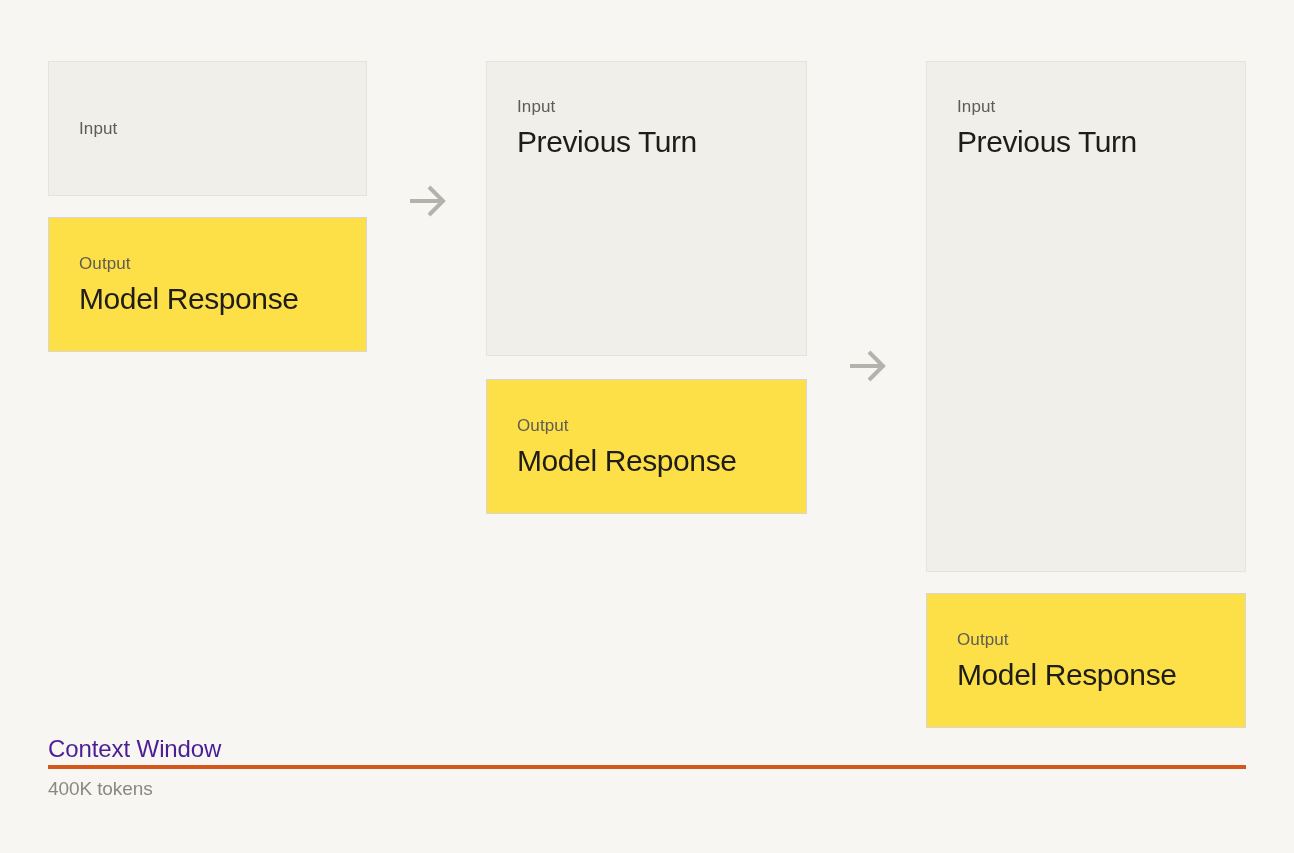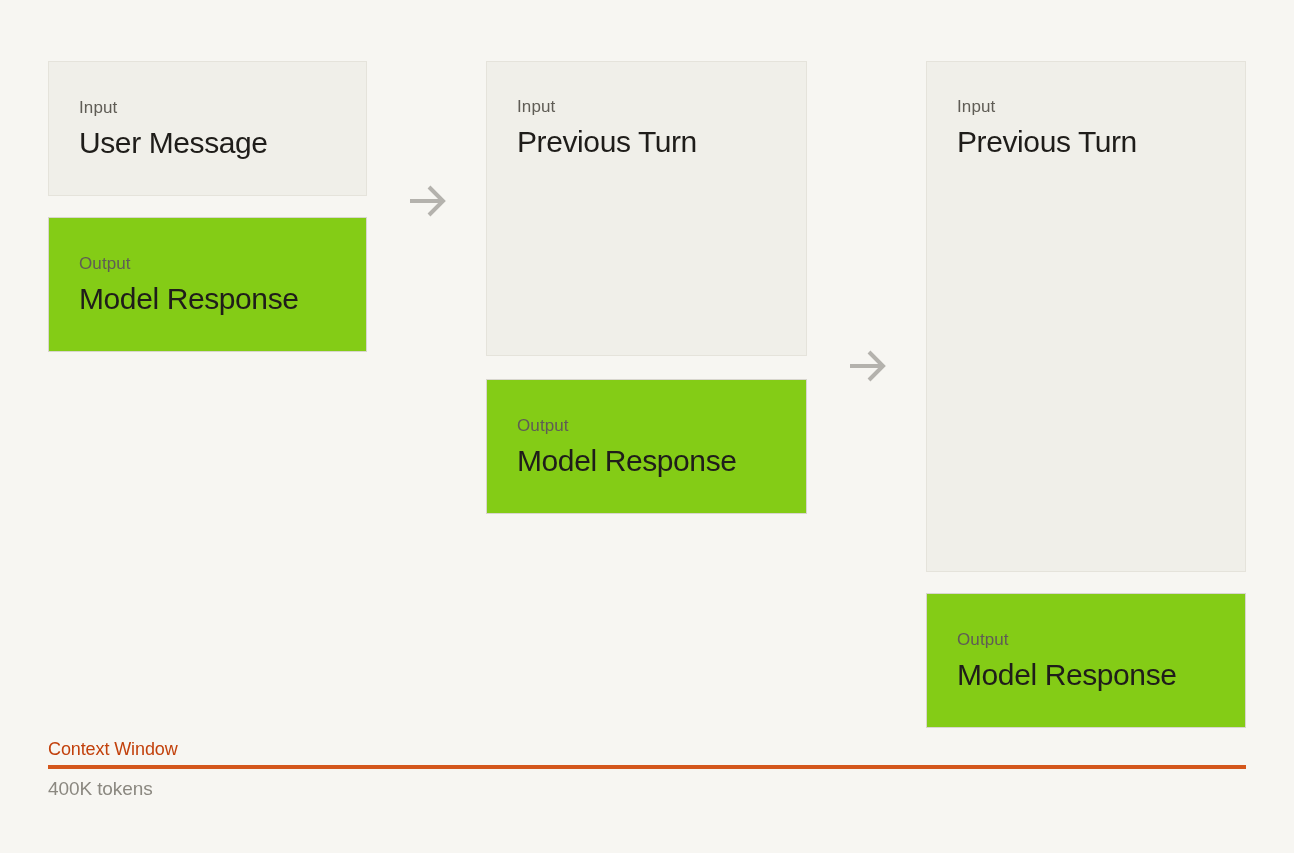--- a/index.html
+++ b/index.html
@@ -19,21 +19,21 @@
     position: absolute;
     box-sizing: border-box;
     padding: 34px 30px;
   }
   .input-box {
     background: #f0efe9;
     border: 1px solid #e5e3db;
     margin-top: 10px;
   }
   .output-box {
-    background: #84cc16;
+    background: #fde047;
     border: 1px solid #d8d6ce;
   }
   .box.small {
     display: flex;
     flex-direction: column;
     justify-content: center;
     padding-top: 0;
     padding-bottom: 0;
   }
   .box-label {
@@ -65,23 +65,23 @@
     height: 44px;
   }
   .pos-arrow1 { left: 405px; top: 179px; }
   .pos-arrow2 { left: 845px; top: 344px; }
   .arrow svg { display: block; width: 44px; height: 44px; }
 
   .ctx-title {
     position: absolute;
     left: 48px;
     top: 737px;
-    font-size: 18px;
+    font-size: 24px;
     line-height: 24px;
-    color: #c2410c;
+    color: #4c1d95;
     letter-spacing: -0.1px;
   }
   .ctx-line {
     position: absolute;
     left: 48px;
     top: 765px;
     width: 1198px;
     height: 4px;
   }
   .ctx-subtitle {
@@ -94,21 +94,20 @@
     letter-spacing: -0.1px;
   }
 </style>
 </head>
 <body>
 
 <div class="canvas">
 
   <section class="box input-box small pos-a1">
     <div class="box-label">Input</div>
-    <div class="box-title">User Message</div>
   </section>
   <section class="box output-box small pos-a2">
     <div class="box-label">Output</div>
     <div class="box-title">Model Response</div>
   </section>
 
   <div class="arrow pos-arrow1">
     <svg viewBox="0 0 44 44" fill="none" xmlns="http://www.w3.org/2000/svg">
       <path d="M5 22 H37" stroke="#b4b2ad" stroke-width="4"></path>
       <path d="M24 8 L38 22 L24 36" stroke="#b4b2ad" stroke-width="4" fill="none"></path>

